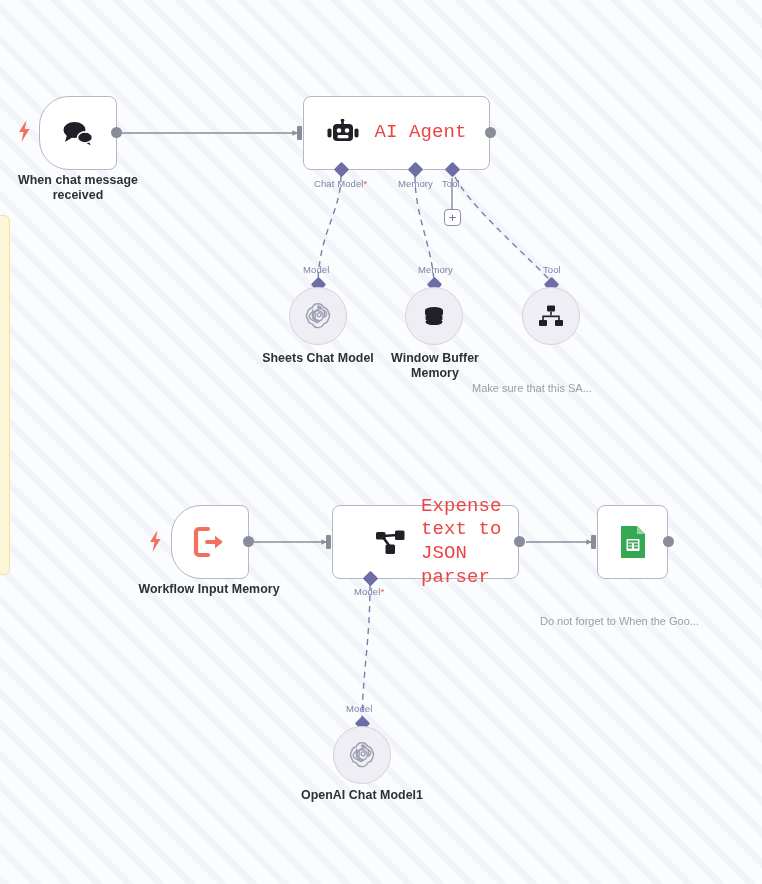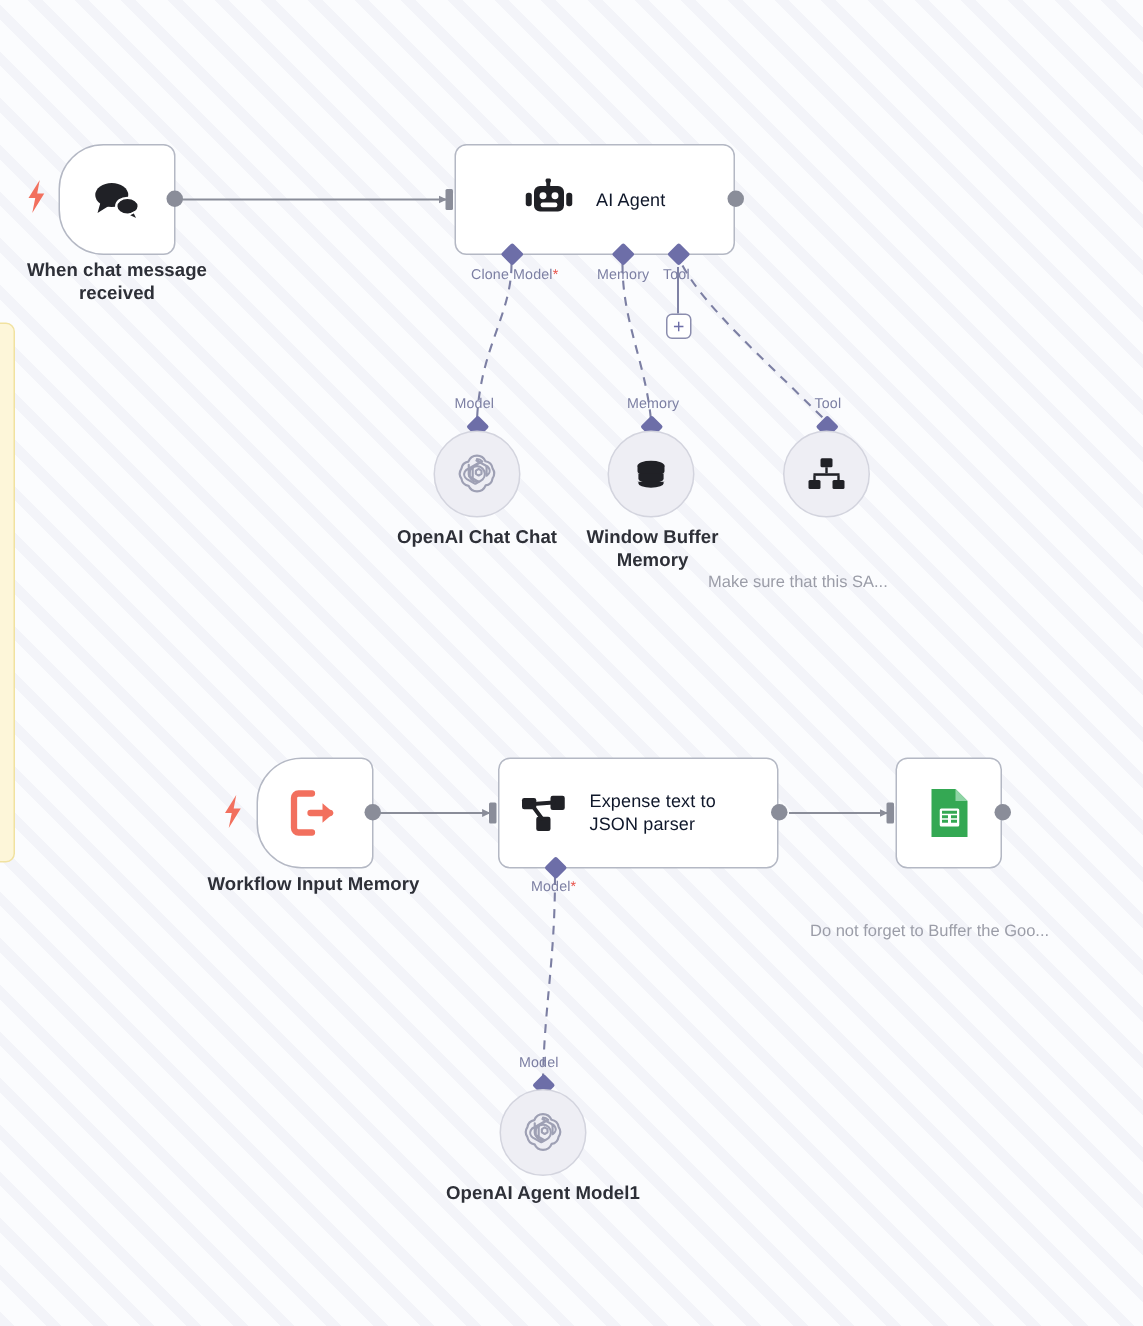--- a/index.html
+++ b/index.html
@@ -65,24 +65,25 @@
     gap: 14px;
     padding: 0 14px;
   }
   .node-icon {
     display: flex;
     align-items: center;
     justify-content: center;
     flex: 0 0 auto;
   }
   .node-text {
-    font-size: 12px;
-    color: #0f172a;
+    font-size: 19px;
+    color: #ef4444;
     line-height: 1.25;
     letter-spacing: 0.1px;
+    font-family: Liberation Mono, monospace;
   }
 
   
   .subnode {
     position: absolute;
     width: 58px;
     height: 58px;
     border-radius: 50%;
     background: #eeeef4;
     border: 1px solid #d3d4de;
@@ -233,21 +234,21 @@
         </svg>
       </span>
       <span class="node-text">AI Agent</span>
     </div>
   </div>
   <div class="port-in" style="left:297px; top:126px;"></div>
   <div class="port-out" style="left:485px; top:127px;"></div>
 
   <div class="diamond" style="left:336px; top:164px;"></div>
   <div class="port-label" style="left:314px; top:178px;">
-    <span>Clone Model</span><span class="req">*</span>
+    <span>Chat Model</span><span class="req">*</span>
   </div>
 
   <div class="diamond" style="left:410px; top:164px;"></div>
   <div class="port-label" style="left:398px; top:178px;">Memory</div>
 
   <div class="diamond" style="left:447px; top:164px;"></div>
   <div class="port-label" style="left:442px; top:178px;">Tool</div>
 
   <div class="plus-btn" style="left:444px; top:209px;">+</div>
 
@@ -258,21 +259,21 @@
       <svg width="30" height="30" viewBox="0 0 24 24">
         <path d="M12 2.2c-2.1 0-3.9 1.3-4.6 3.2-1.9.3-3.4 1.8-3.7 3.7-1.1 1.6-1.1 3.8 0 5.4.3 2 1.8 3.5 3.8 3.8.8 1.8 2.6 3 4.5 3 2.1 0 3.9-1.3 4.6-3.2 1.9-.3 3.4-1.8 3.7-3.8 1.1-1.6 1.1-3.7 0-5.3-.3-2-1.8-3.5-3.8-3.8C15.7 3.4 13.9 2.2 12 2.2z
                  M12 4c1.1 0 2.1.5 2.8 1.3l-4.3 2.5c-.5.3-.8.8-.8 1.4v5.3l-1.6-1V9.1c0-.2.1-.4.3-.5l4.2-2.4c.1 0 .2-.1.3-.1
                  M7.6 7.1v5.1c0 .6.3 1.1.8 1.4l4.6 2.6-1.6.9c-.2.1-.4.1-.6 0L6.6 14.7c-1.3-.8-1.8-2.5-1.1-3.9.4-.7 1-1.3 1.8-1.6
                  M16.4 7.3c.9.2 1.6.8 2 1.6.7 1.3.3 3-1 3.8l-.3.2V8.7c0-.6-.3-1.1-.8-1.4L11.7 4.8
                  M12.9 9.3l1.5.9v1.7l-1.5.9-1.5-.9v-1.7z" fill="none" stroke="#9ea0b4" stroke-width="1.15" stroke-linejoin="round" stroke-linecap="round"></path>
         <circle cx="12" cy="12" r="4.2" fill="none" stroke="#9ea0b4" stroke-width="1.1"></circle>
       </svg>
     </span>
   </div>
-  <div class="caption" style="left:248px; top:351px; width:140px;">OpenAI Chat Chat</div>
+  <div class="caption" style="left:248px; top:351px; width:140px;">Sheets Chat Model</div>
 
   <div class="port-label" style="left:418px; top:264px;">Memory</div>
   <div class="diamond" style="left:429px; top:279px;"></div>
   <div class="subnode" style="left:405px; top:287px;">
     <span class="node-icon">
       <svg width="26" height="26" viewBox="0 0 26 26">
         <ellipse cx="13" cy="7.5" rx="9" ry="3.4" fill="#202126"></ellipse>
         <path d="M4,7.5 v3.6 a9,3.4 0 0 0 18,0 v-3.6" fill="#202126"></path>
         <path d="M4,12.8 v3.6 a9,3.4 0 0 0 18,0 v-3.6" fill="#202126" stroke="#eeeef4" stroke-width="1.2"></path>
         <path d="M4,18.1 v1.2 a9,3.4 0 0 0 18,0 v-1.2" fill="#202126" stroke="#eeeef4" stroke-width="1.2"></path>
@@ -311,21 +312,21 @@
           <path d="M15,3 L6,3 a3,3 0 0 0 -3,3 L3,26 a3,3 0 0 0 3,3 L15,29" fill="none" stroke="#f2705e" stroke-width="4.2" stroke-linecap="round"></path>
           <path d="M14,16 L27,16" stroke="#f2705e" stroke-width="4.2" stroke-linecap="round"></path>
           <path d="M22,9.5 L29.5,16 L22,22.5 Z" fill="#f2705e"></path>
         </svg>
       </span>
     </div>
   </div>
   <div class="port-out" style="left:243px; top:536px;"></div>
   <div class="caption" style="left:138px; top:582px; width:142px;">Workflow Input Memory</div>
 
-  <div class="node" style="left:332px; top:505px; width:187px; height:74px;">
+  <div class="node" style="left:332px; top:505px; width:187px; height:74px;padding-left:28px;">
     <div class="node-inner">
       <span class="node-icon">
         <svg width="32" height="30" viewBox="0 0 32 30">
           <rect x="1" y="5" width="9.5" height="7.5" rx="1.5" fill="#202126"></rect>
           <rect x="20" y="3.5" width="9.5" height="9.5" rx="1.5" fill="#202126"></rect>
           <rect x="10.5" y="17.5" width="9.5" height="9.5" rx="1.5" fill="#202126"></rect>
           <path d="M8.5,9 L22,8" stroke="#202126" stroke-width="2.6" stroke-linecap="round"></path>
           <path d="M7.5,9.5 L14.5,19" stroke="#202126" stroke-width="2.6" stroke-linecap="round"></path>
         </svg>
       </span>
@@ -351,31 +352,31 @@
           <rect x="10" y="19.5" width="4" height="2" fill="#34a853"></rect>
           <rect x="16" y="19.5" width="4" height="2" fill="#34a853"></rect>
           <rect x="10" y="22.5" width="4" height="2" fill="#34a853"></rect>
           <rect x="16" y="22.5" width="4" height="2" fill="#34a853"></rect>
         </svg>
       </span>
     </div>
   </div>
   <div class="port-in" style="left:591px; top:535px;"></div>
   <div class="port-out" style="left:663px; top:536px;"></div>
-  <div class="subcaption" style="left:540px; top:615px; width:185px;">Do not forget to Buffer the Goo...</div>
+  <div class="subcaption" style="left:540px; top:615px; width:185px;">Do not forget to When the Goo...</div>
 
   <div class="port-label" style="left:346px; top:703px;">Model</div>
   <div class="diamond" style="left:357px; top:718px;"></div>
   <div class="subnode" style="left:333px; top:726px;">
     <span class="node-icon">
       <svg width="30" height="30" viewBox="0 0 24 24">
         <path d="M12 2.2c-2.1 0-3.9 1.3-4.6 3.2-1.9.3-3.4 1.8-3.7 3.7-1.1 1.6-1.1 3.8 0 5.4.3 2 1.8 3.5 3.8 3.8.8 1.8 2.6 3 4.5 3 2.1 0 3.9-1.3 4.6-3.2 1.9-.3 3.4-1.8 3.7-3.8 1.1-1.6 1.1-3.7 0-5.3-.3-2-1.8-3.5-3.8-3.8C15.7 3.4 13.9 2.2 12 2.2z
                  M12 4c1.1 0 2.1.5 2.8 1.3l-4.3 2.5c-.5.3-.8.8-.8 1.4v5.3l-1.6-1V9.1c0-.2.1-.4.3-.5l4.2-2.4c.1 0 .2-.1.3-.1
                  M7.6 7.1v5.1c0 .6.3 1.1.8 1.4l4.6 2.6-1.6.9c-.2.1-.4.1-.6 0L6.6 14.7c-1.3-.8-1.8-2.5-1.1-3.9.4-.7 1-1.3 1.8-1.6
                  M16.4 7.3c.9.2 1.6.8 2 1.6.7 1.3.3 3-1 3.8l-.3.2V8.7c0-.6-.3-1.1-.8-1.4L11.7 4.8
                  M12.9 9.3l1.5.9v1.7l-1.5.9-1.5-.9v-1.7z" fill="none" stroke="#9ea0b4" stroke-width="1.15" stroke-linejoin="round" stroke-linecap="round"></path>
         <circle cx="12" cy="12" r="4.2" fill="none" stroke="#9ea0b4" stroke-width="1.1"></circle>
       </svg>
     </span>
   </div>
-  <div class="caption" style="left:292px; top:788px; width:140px;">OpenAI Agent Model1</div>
+  <div class="caption" style="left:292px; top:788px; width:140px;">OpenAI Chat Model1</div>
 
 </div>
 
 </body></html>

